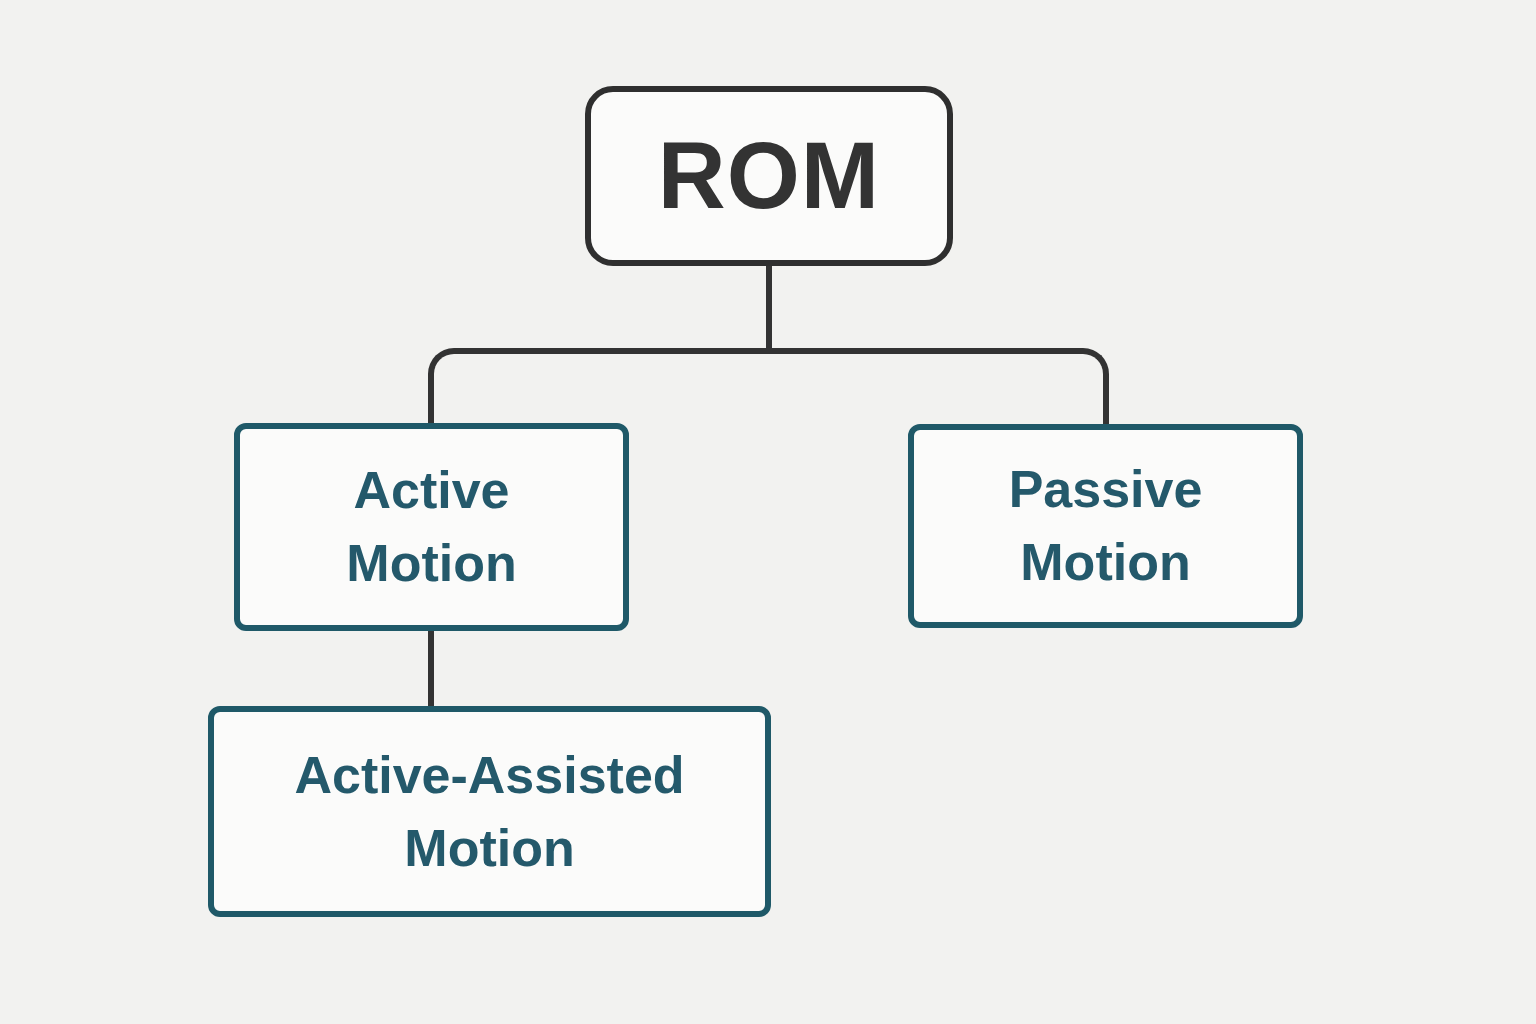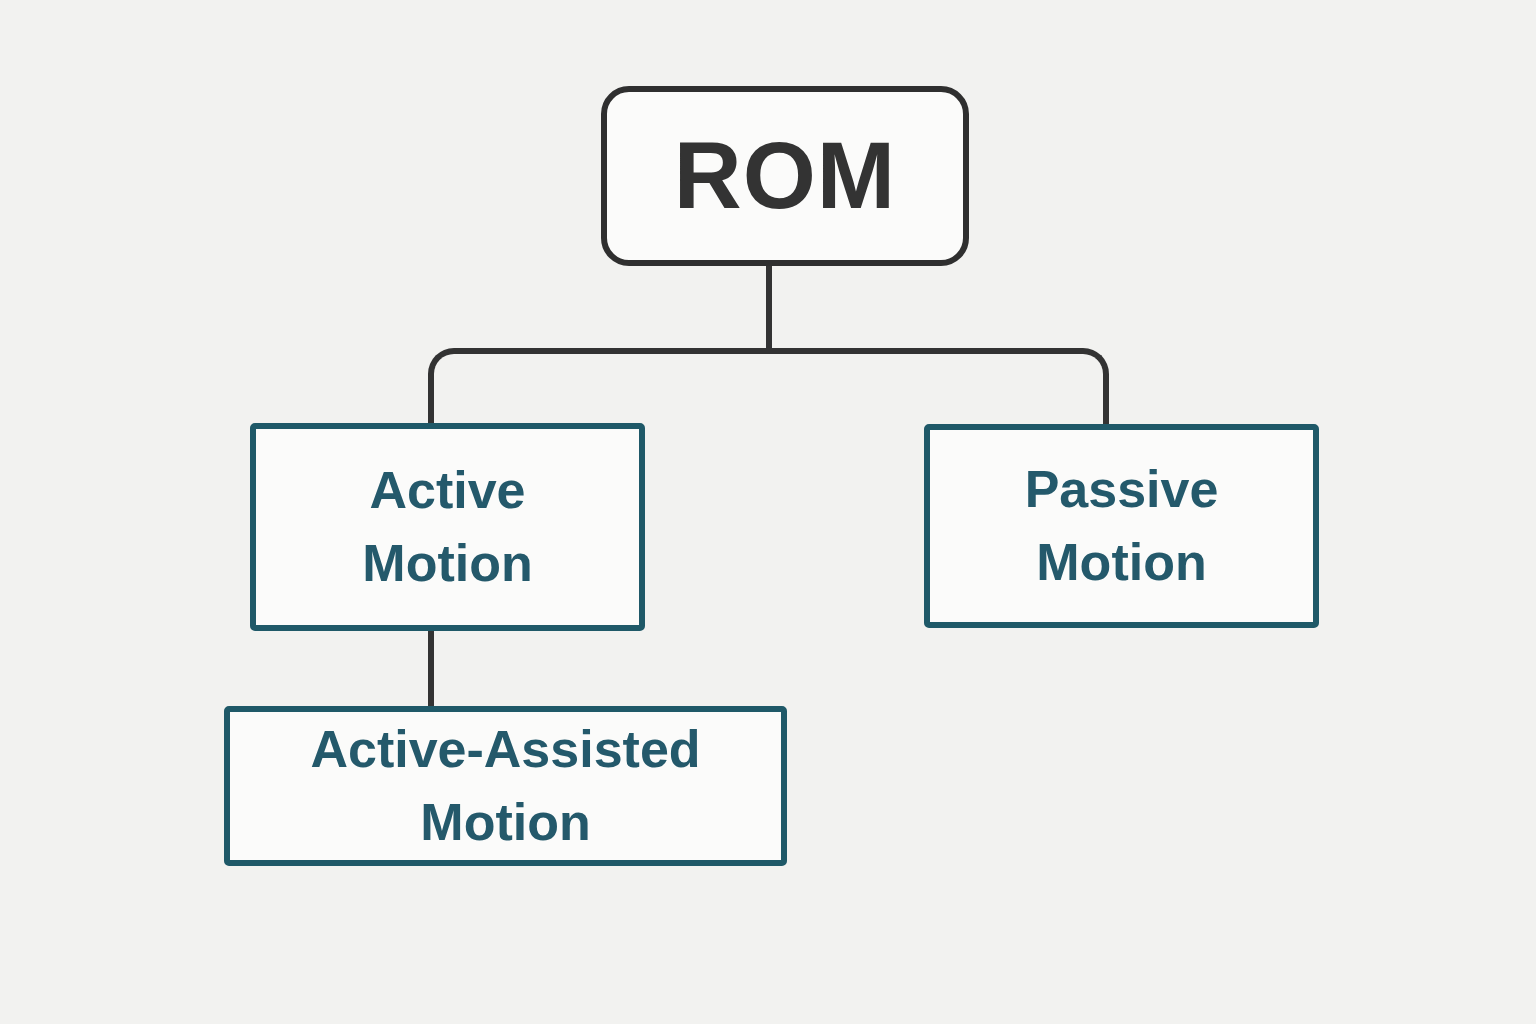--- a/index.html
+++ b/index.html
@@ -17,49 +17,48 @@
   }
   
   .node {
     position: absolute;
     box-sizing: border-box;
     background: #fbfbfa;
     display: flex;
     align-items: center;
     justify-content: center;
     text-align: center;
-    margin-left: 16px;
   }
   .node-root {
     border: 6px solid #2f2f2f;
     border-radius: 28px;
   }
   .node-child {
     border: 6px solid #1f5968;
-    border-radius: 5px;
+    border-radius: 12px;
   }
   .label-root {
     color: #333333;
     font-size: 94px;
     font-weight: bold;
     letter-spacing: 1px;
     line-height: 1.1;
     white-space: pre-line;
   }
   .label-child {
     color: #24596b;
     font-size: 52px;
     font-weight: bold;
     line-height: 1.4;
     white-space: pre-line;
   }
   #node-rom            { left: 585px; top:  86px; width: 368px; height: 180px; }
   #node-active         { left: 234px; top: 423px; width: 395px; height: 208px; }
   #node-passive        { left: 908px; top: 424px; width: 395px; height: 204px; }
-  #node-active-assisted{ left: 208px; top: 706px; width: 563px; height: 160px; }
+  #node-active-assisted{ left: 208px; top: 706px; width: 563px; height: 211px; }
   
   .stem {
     position: absolute;
     width: 6px;
     background: #333333;
   }
   #stem-rom        { left: 766px; top: 266px; height: 88px; }
   #stem-active-aa  { left: 428px; top: 628px; height: 80px; }
   #branch {
     position: absolute;

